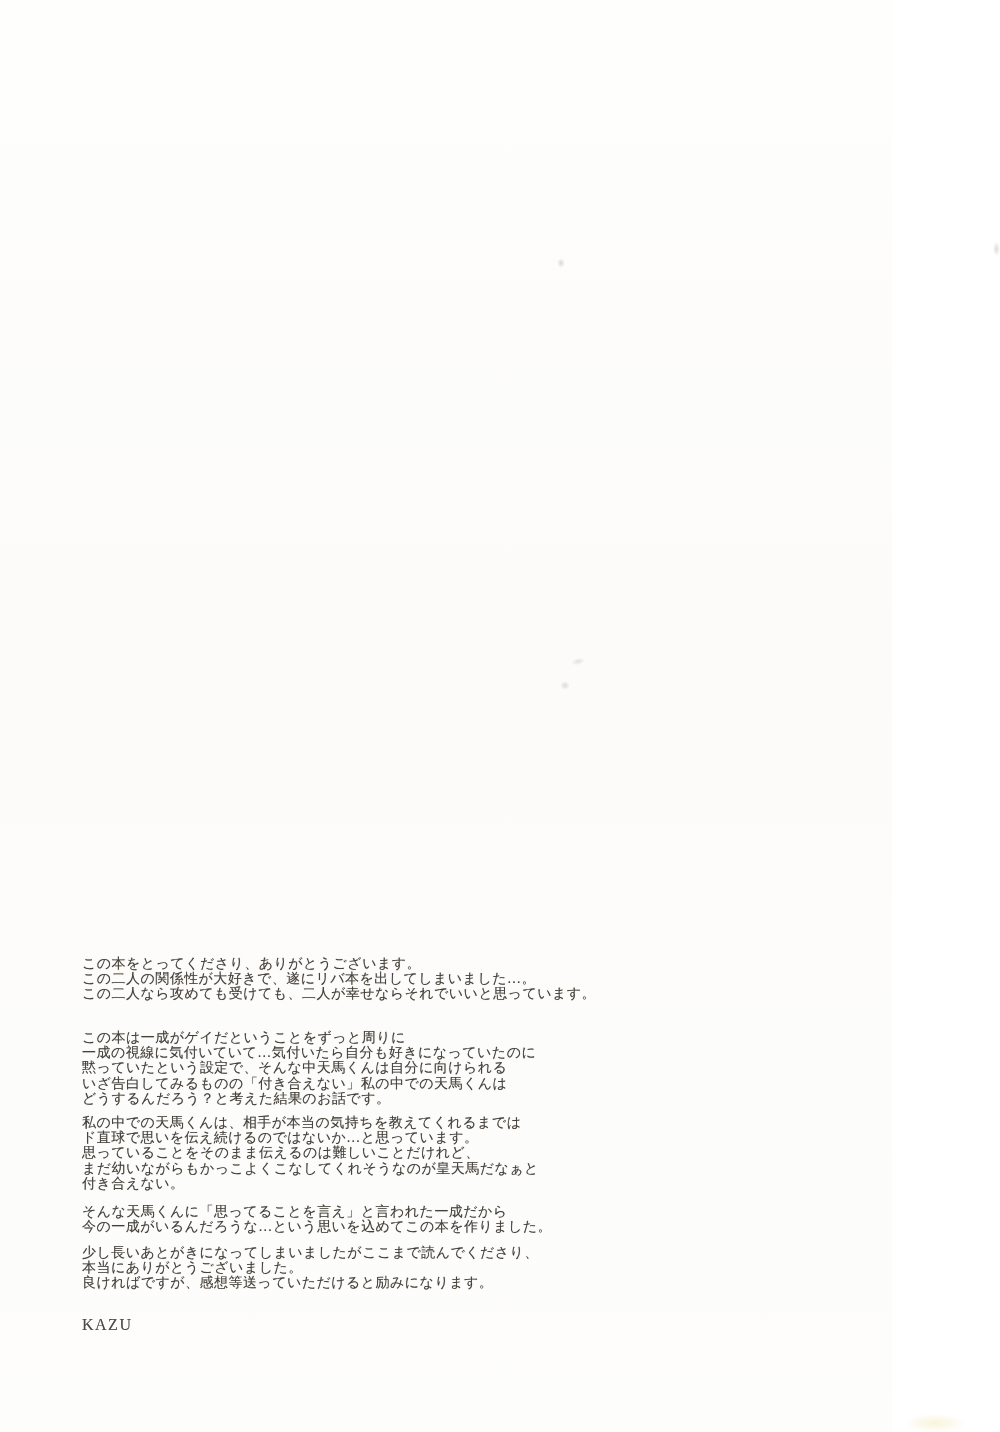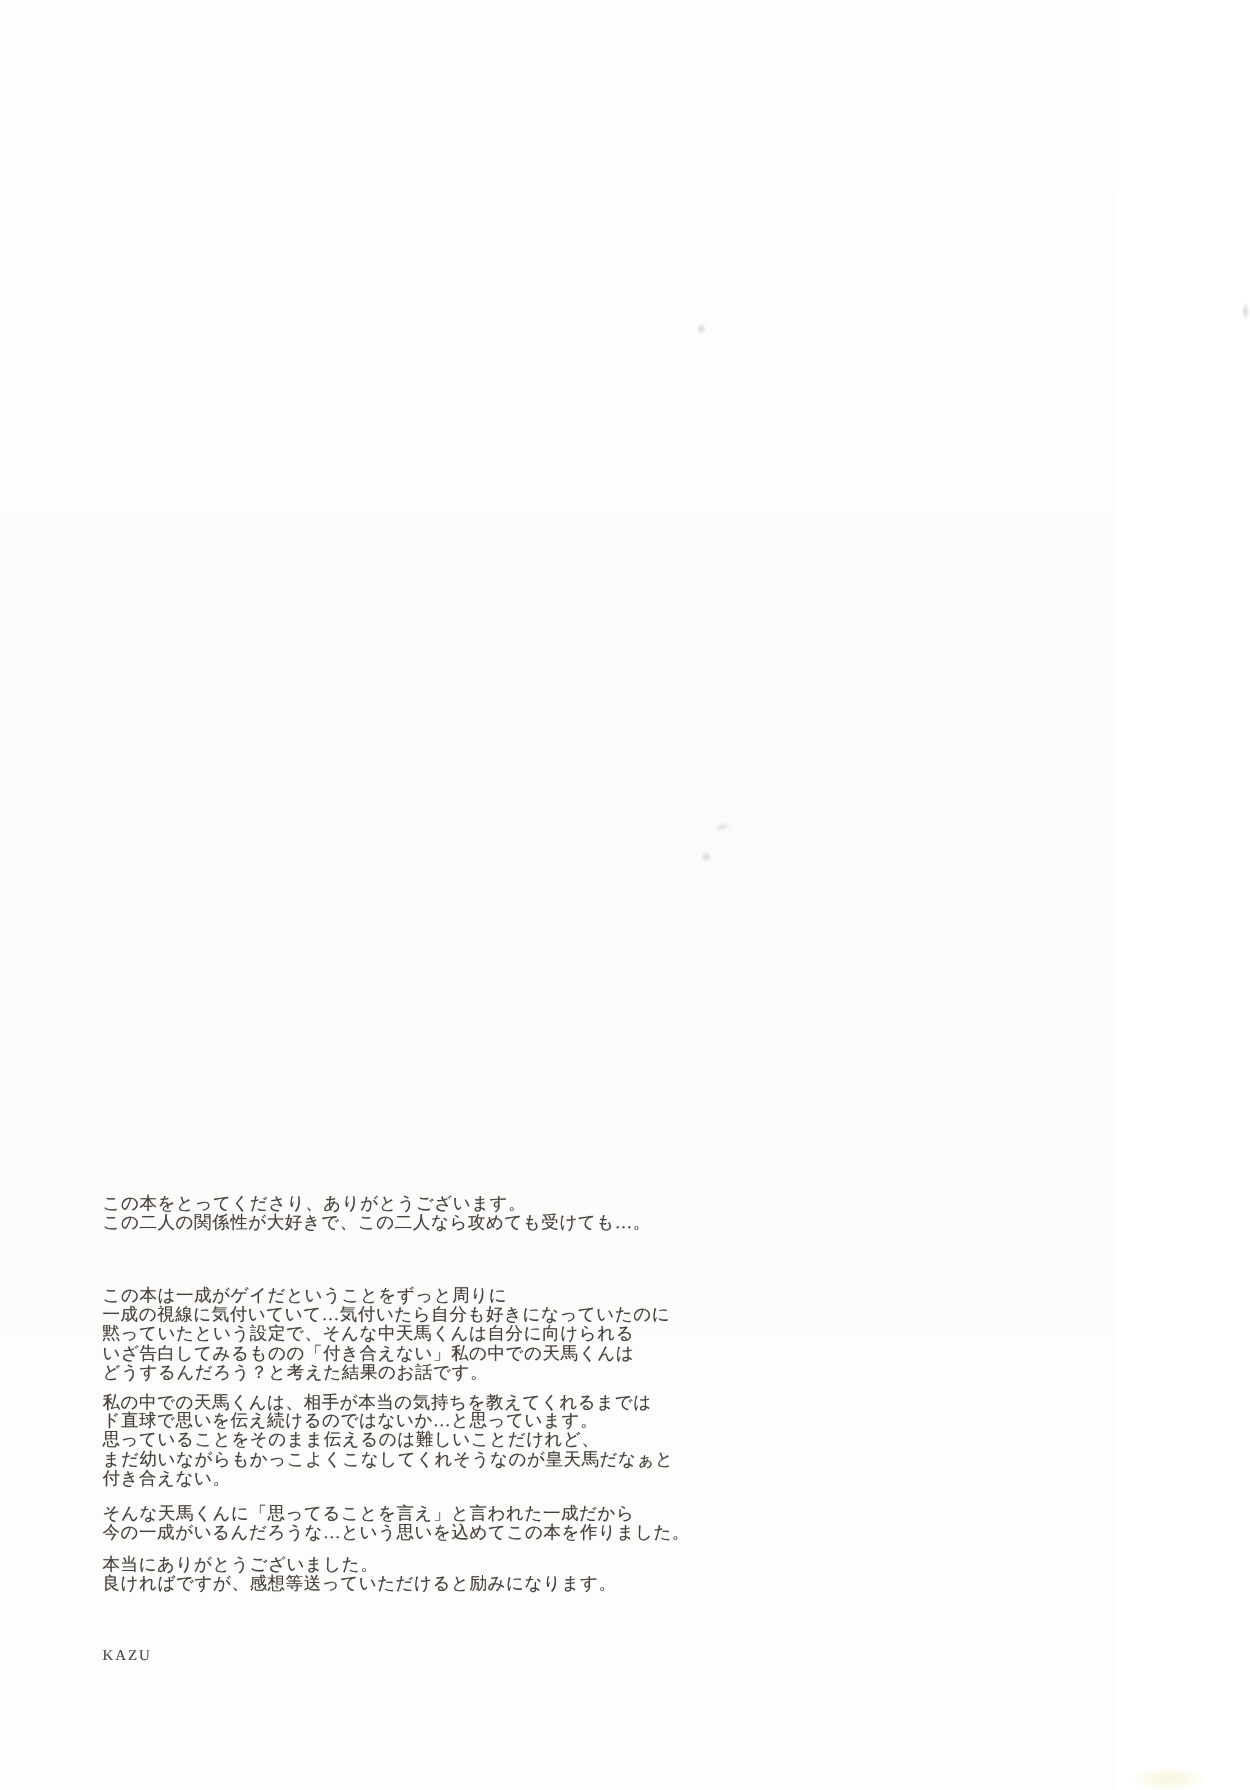--- a/index.html
+++ b/index.html
@@ -39,21 +39,21 @@
   }
   .para-1 { top: 956px; }
   .para-2 { top: 1030px; }
   .para-3 { top: 1115px; }
   .para-4 { top: 1204px; }
   .para-5 { top: 1245px; }
   .signature {
     position: absolute;
     left: 0;
     top: 1317px;
-    font-size: 12px;
+    font-size: 16px;
     letter-spacing: 1.5px;
     color: #4d4a45;
     text-shadow: 0 0 0.5px rgba(80, 76, 70, 0.4);
   }
   
   .speck {
     position: absolute;
     border-radius: 50%;
     pointer-events: none;
   }
@@ -86,21 +86,22 @@
 </style>
 </head>
 <body>
 
 <div class="page">
 
   <div class="afterword">
 
     <div class="para para-1">
       <div class="line">この本をとってくださり、ありがとうございます。</div>
-      <div class="line">この二人の関係性が大好きで、この二人なら攻めても受けても…。</div>
+      <div class="line">この二人の関係性が大好きで、遂にリバ本を出してしまいました…。</div>
+      <div class="line">この二人なら攻めても受けても、二人が幸せならそれでいいと思っています。</div>
     </div>
 
     <div class="para para-2">
       <div class="line">この本は一成がゲイだということをずっと周りに</div>
       <div class="line">一成の視線に気付いていて…気付いたら自分も好きになっていたのに</div>
       <div class="line">黙っていたという設定で、そんな中天馬くんは自分に向けられる</div>
       <div class="line">いざ告白してみるものの「付き合えない」私の中での天馬くんは</div>
       <div class="line">どうするんだろう？と考えた結果のお話です。</div>
     </div>
 
@@ -111,20 +112,21 @@
       <div class="line">まだ幼いながらもかっこよくこなしてくれそうなのが皇天馬だなぁと</div>
       <div class="line">付き合えない。</div>
     </div>
 
     <div class="para para-4">
       <div class="line">そんな天馬くんに「思ってることを言え」と言われた一成だから</div>
       <div class="line">今の一成がいるんだろうな…という思いを込めてこの本を作りました。</div>
     </div>
 
     <div class="para para-5">
+      <div class="line">少し長いあとがきになってしまいましたがここまで読んでくださり、</div>
       <div class="line">本当にありがとうございました。</div>
       <div class="line">良ければですが、感想等送っていただけると励みになります。</div>
     </div>
 
     <div class="signature">KAZU</div>
 
   </div>
 
   <div class="speck speck-a"></div>
   <div class="speck speck-b"></div>

